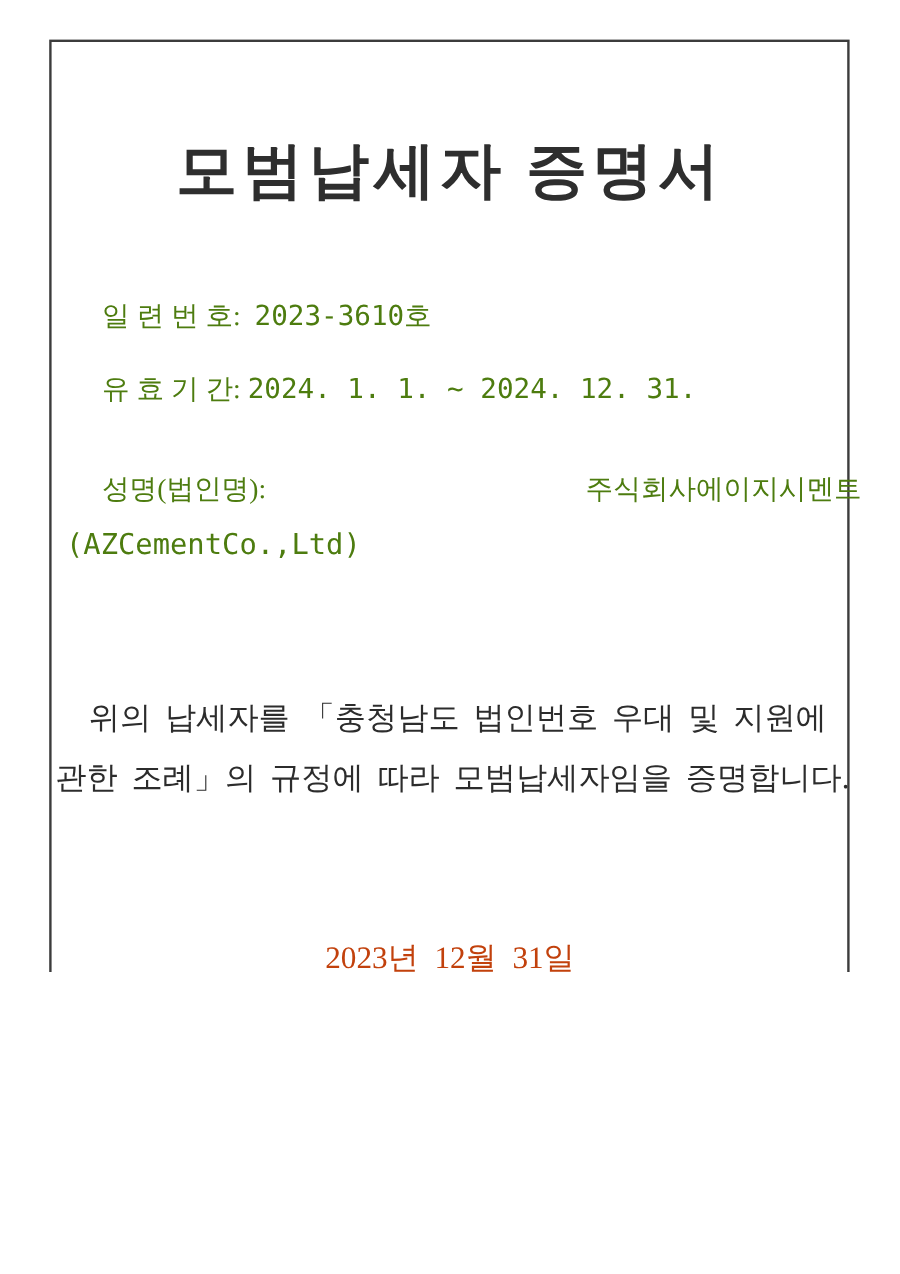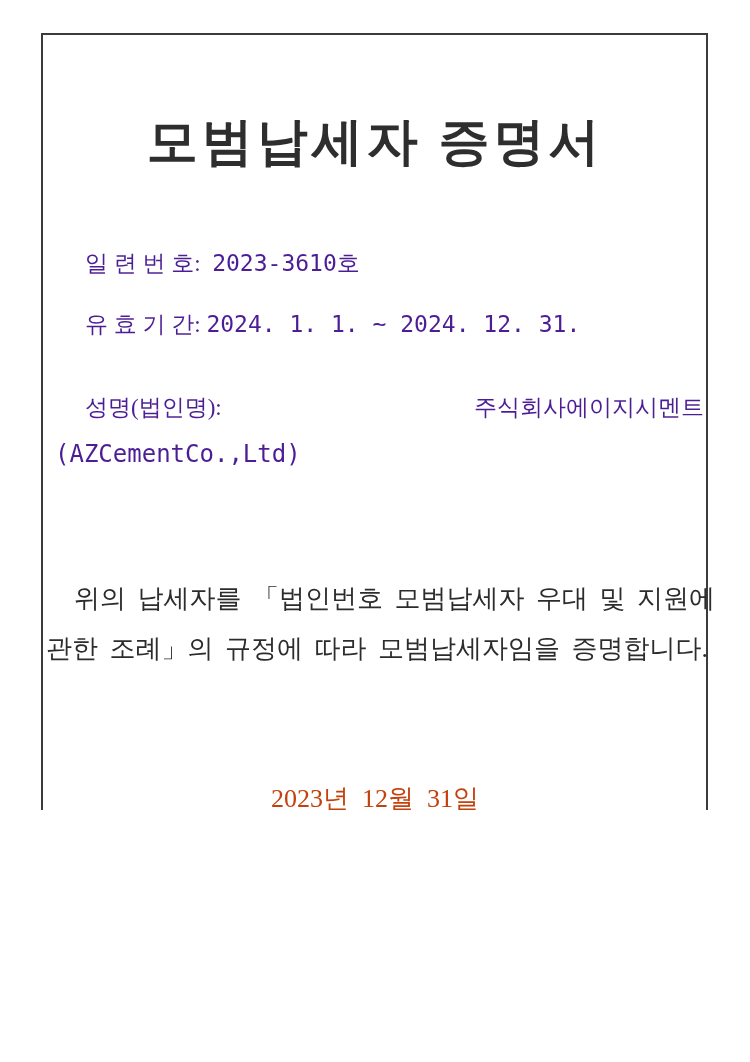--- a/index.html
+++ b/index.html
@@ -34,30 +34,30 @@
     font-size: 51px;
     font-weight: 700;
     letter-spacing: 4px;
     color: #2e2e2e;
     white-space: pre;
   }
   .field-row {
     position: absolute;
     font-size: 23px;
     white-space: pre;
-    color: #4c1d95;
+    color: #4d7c0f;
   }
   .mono {
     font-family: "DejaVu Sans Mono", "Liberation Mono", monospace;
   }
   .row-serial   { left: 85px; top: 248px; }
   .row-validity { left: 85px; top: 309px; }
   .row-name {
     left: 85px;
-    right: 46px;
+    right: 32px;
     top: 392px;
     display: flex;
     justify-content: space-between;
     align-items: baseline;
   }
   .row-name-en  { left: 43px; top: 440px; font-size: 24px; padding-left: 12px; }
   .row-regno    { left: 85px; top: 487px; }
   .body-line {
     position: absolute;
     font-size: 26px;
@@ -126,21 +126,21 @@
   <div class="field-row row-validity"><span>유 효 기 간:</span><span> </span><span class="mono">2024. 1. 1. ~ 2024. 12. 31.</span></div>
 
   <div class="field-row row-name">
     <span>성명(법인명):</span>
     <span>주식회사에이지시멘트</span>
   </div>
 
   <div class="field-row row-name-en mono">(AZCementCo.,Ltd)</div>
 
 
-  <div class="body-line body-line-1">위의 납세자를 「법인번호 모범납세자 우대 및 지원에</div>
+  <div class="body-line body-line-1">위의 납세자를 「충청남도 법인번호 우대 및 지원에</div>
 
   <div class="body-line body-line-2">관한 조례」의 규정에 따라 모범납세자임을 증명합니다.</div>
 
   <div class="date-line">2023년  12월  31일</div>
 
   <div class="issuer">보 령 시 장</div>
 
   <div class="seal">
     <div class="seal-line seal-line-1">보령</div>
     <div class="seal-line seal-line-2">시장인</div>

